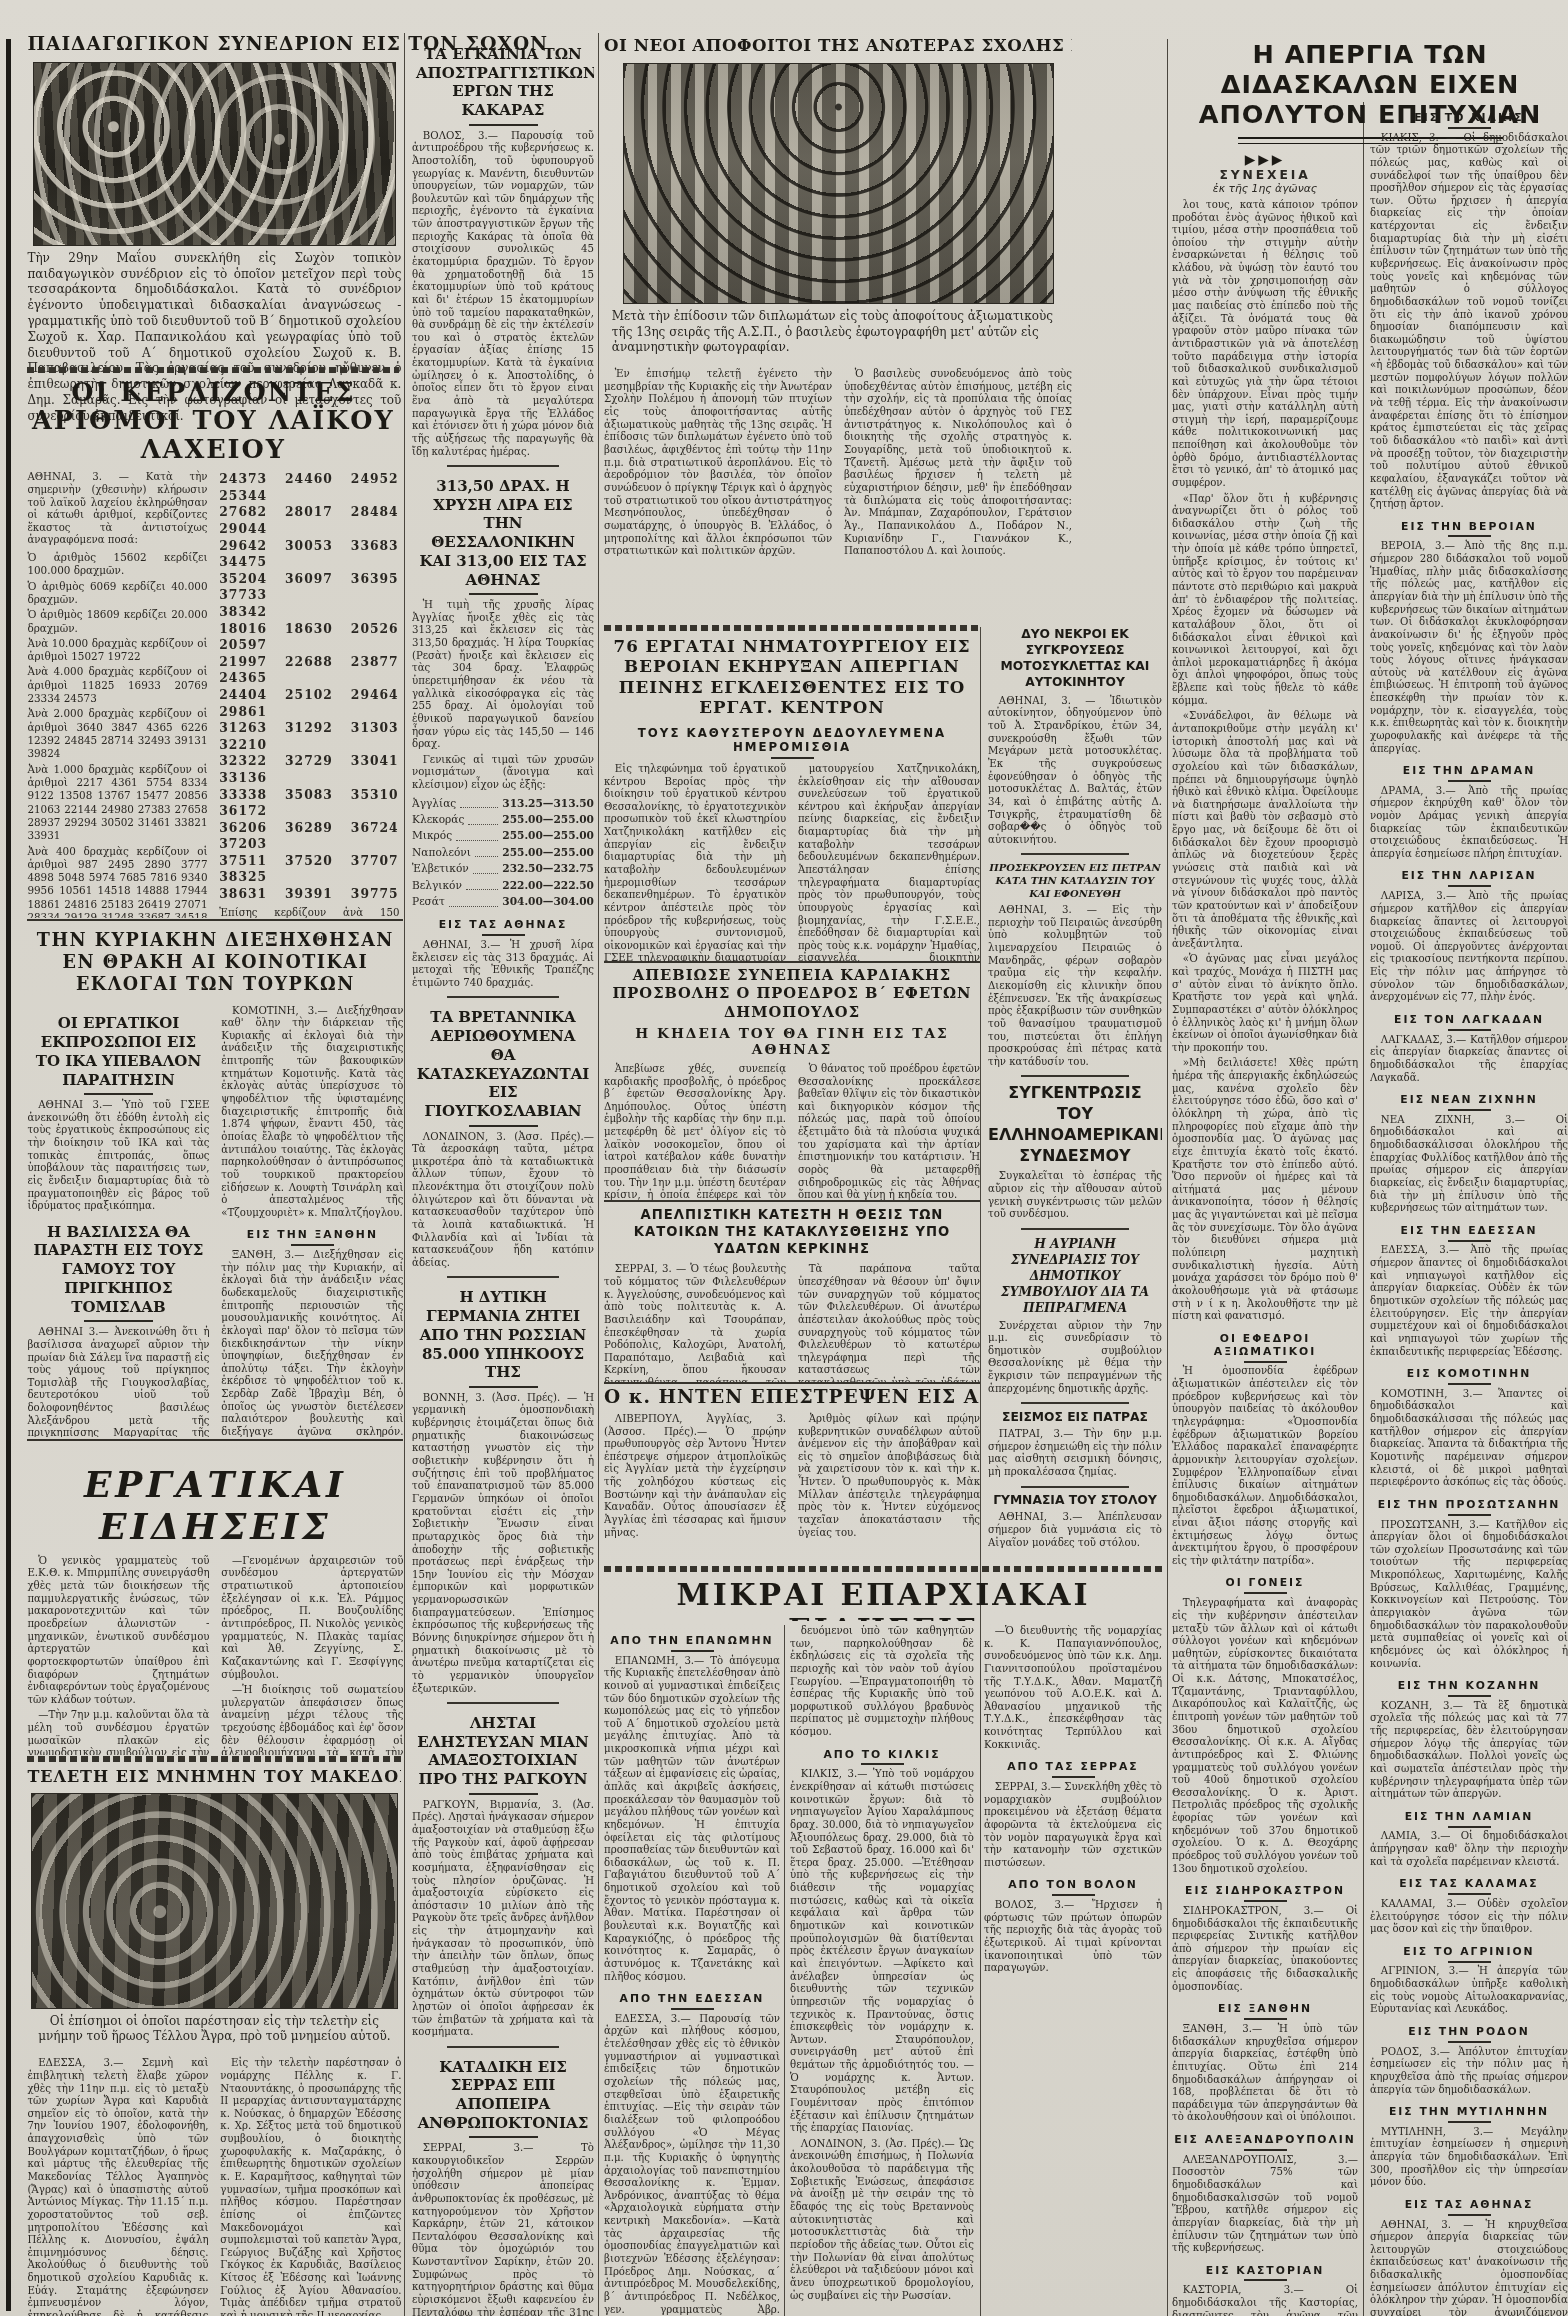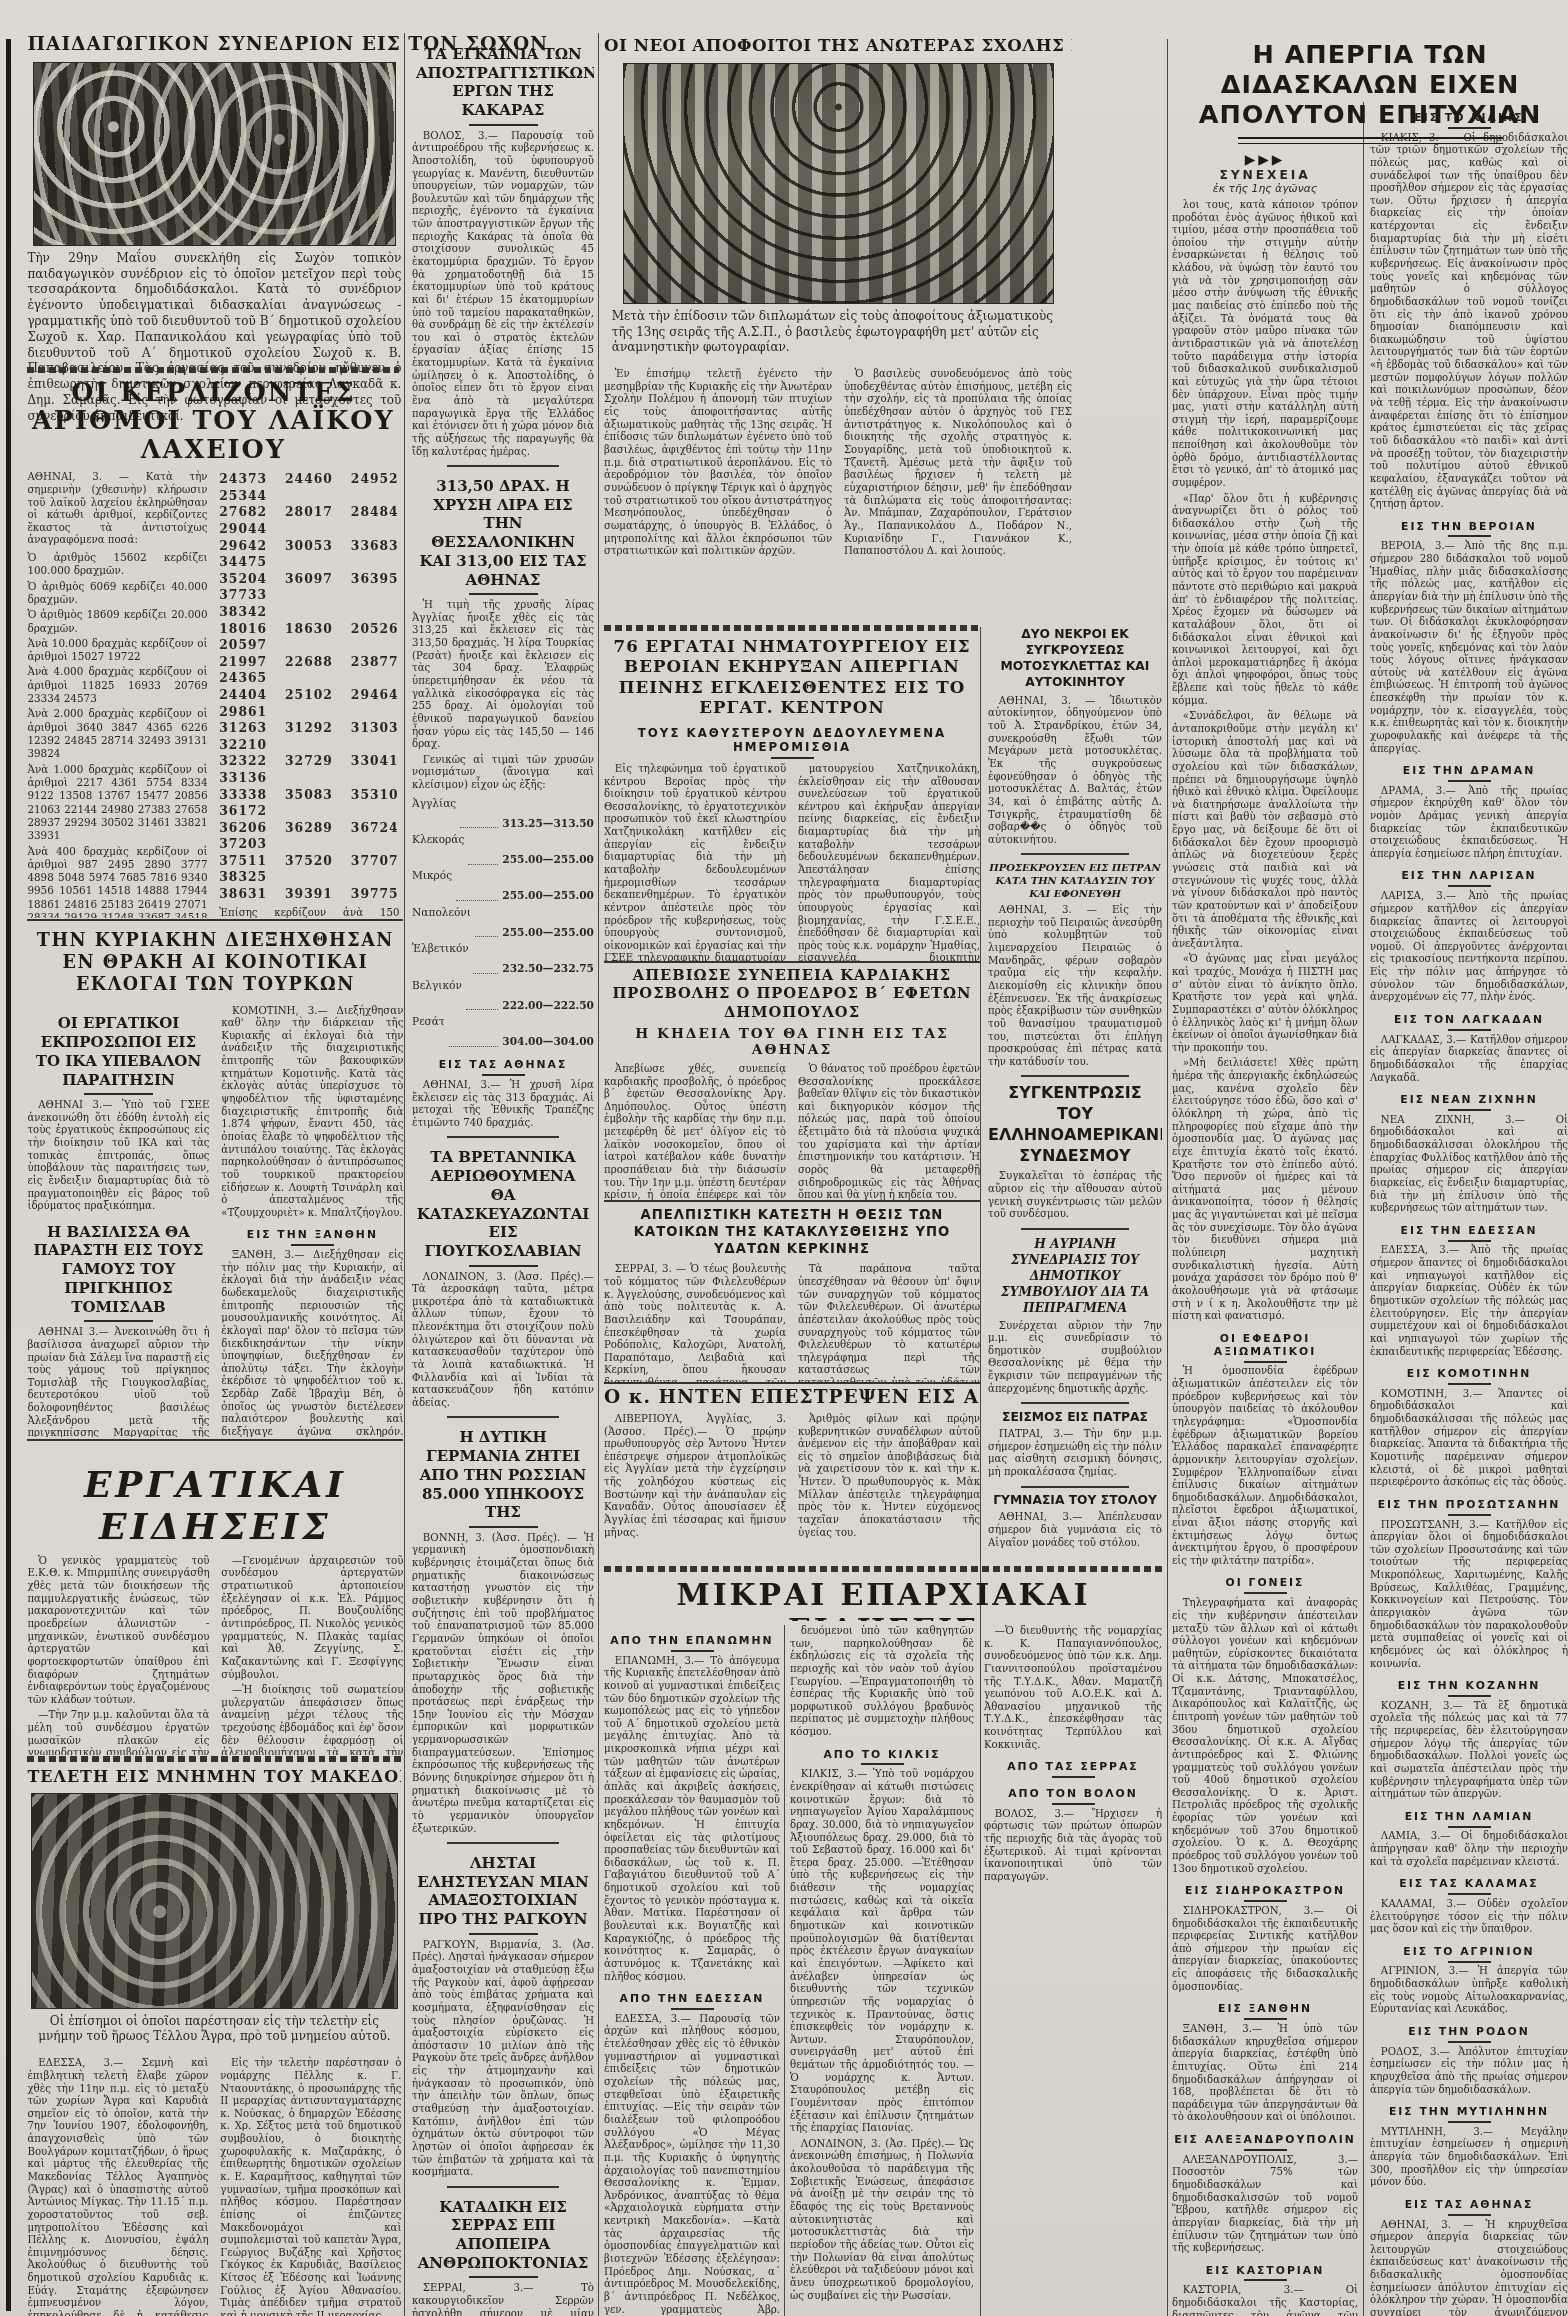--- a/index.html
+++ b/index.html
@@ -36,21 +36,21 @@
   .photo-military{background:
     repeating-radial-gradient(circle at 50% 18%,rgba(20,18,14,.8) 0 2.9px,transparent 3.9px 21.6px),
     repeating-linear-gradient(90deg,rgba(222,217,204,.5) 0 9.8px,rgba(60,57,50,.45) 9.8px 23.5px),
     linear-gradient(180deg,#6b675c,#8a8679 40%,#5d5a50);}
   .photo-memorial{background:
     repeating-radial-gradient(circle at 35% 55%,rgba(228,223,210,.5) 0 5.9px,transparent 6.9px 23.5px),
     repeating-linear-gradient(92deg,rgba(25,23,18,.55) 0 11.8px,rgba(105,100,89,.5) 11.8px 25.5px),
     linear-gradient(180deg,#3f3c34,#55524a 60%,#403d35);}
   .rate{display:flex;font-size:10.6px;line-height:1.55;}
   .rate .dots{flex:1;border-bottom:1px dotted #55514a;margin:0 3.9px 2.9px;}
-  .rate .rv{font-weight:bold;margin-top:20px;}
+  .rate .rv{font-weight:bold;}
   .numrow{font-size:12.3px;font-weight:bold;letter-spacing:1px;word-spacing:12.7px;line-height:1.35;}
   .prize{font-size:10.4px;line-height:1.28;text-align:justify;margin:0 0 2px;}
   .cont{font-family:"DejaVu Sans",sans-serif;text-align:center;margin-bottom:3.9px;}
   .cont .t1{font-weight:bold;font-size:12.3px;letter-spacing:2.9px;display:block;}
   .cont .t2{font-size:10.8px;font-style:italic;display:block;}
   .arrows{font-size:13.7px;letter-spacing:2.9px;color:#1c1a15;}
   .sep{border-top:2px solid #36332c;width:62%;margin:6.9px auto 5.9px;}
   .dbl{width:265px;margin:7.8px auto 0;border-top:2.9px solid #1c1a15;border-bottom:1px solid #1c1a15;height:3.9px;}
   .scan-edge{position:absolute;left:5.9px;top:39px;width:4.9px;height:2272px;background:#1d1b17;}
 </style>
@@ -373,20 +373,21 @@
   </div>
 </section>
   <section class="abs" style="left:984px;top:1625px;width:178px;height:691px;">
   <div class="report">
 
     <p class="rbody">—Ὁ διευθυντὴς τῆς νομαρχίας κ. Κ. Παπαγιαννόπουλος, συνοδευόμενος ὑπὸ τῶν κ.κ. Δημ. Γιαννιτσοπούλου προϊσταμένου τῆς Τ.Υ.Δ.Κ., Ἀθαν. Μαματζῆ γεωπόνου τοῦ Α.Ο.Ε.Κ. καὶ Δ. Ἀθανασίου μηχανικοῦ τῆς Τ.Υ.Δ.Κ., ἐπεσκέφθησαν τὰς κοινότητας Τερπύλλου καὶ Κοκκινιᾶς.</p>
   </div>
 
   <div class="report">
     <h4 class="subhead">ΑΠΟ ΤΑΣ ΣΕΡΡΑΣ</h4>
+    <p class="rbody">ΣΕΡΡΑΙ, 3.— Συνεκλήθη χθὲς τὸ νομαρχιακὸν συμβούλιον προκειμένου νὰ ἐξετάσῃ θέματα ἀφορῶντα τὰ ἐκτελούμενα εἰς τὸν νομὸν παραγωγικὰ ἔργα καὶ τὴν κατανομὴν τῶν σχετικῶν πιστώσεων.</p>
   </div>
 
   <div class="report">
     <h4 class="subhead">ΑΠΟ ΤΟΝ ΒΟΛΟΝ</h4>
     <p class="rbody">ΒΟΛΟΣ, 3.— Ἤρχισεν ἡ φόρτωσις τῶν πρώτων ὀπωρῶν τῆς περιοχῆς διὰ τὰς ἀγορὰς τοῦ ἐξωτερικοῦ. Αἱ τιμαὶ κρίνονται ἱκανοποιητικαὶ ὑπὸ τῶν παραγωγῶν.</p>
   </div>
 </section>
 
   <section class="abs" style="left:1172px;top:39px;width:396px;height:108px;">
     <h1 class="hl-sans" style="font-size:25.5px;line-height:1.18;letter-spacing:1px;">Η ΑΠΕΡΓΙΑ ΤΩΝ ΔΙΔΑΣΚΑΛΩΝ ΕΙΧΕΝ ΑΠΟΛΥΤΟΝ ΕΠΙΤΥΧΙΑΝ</h1>

